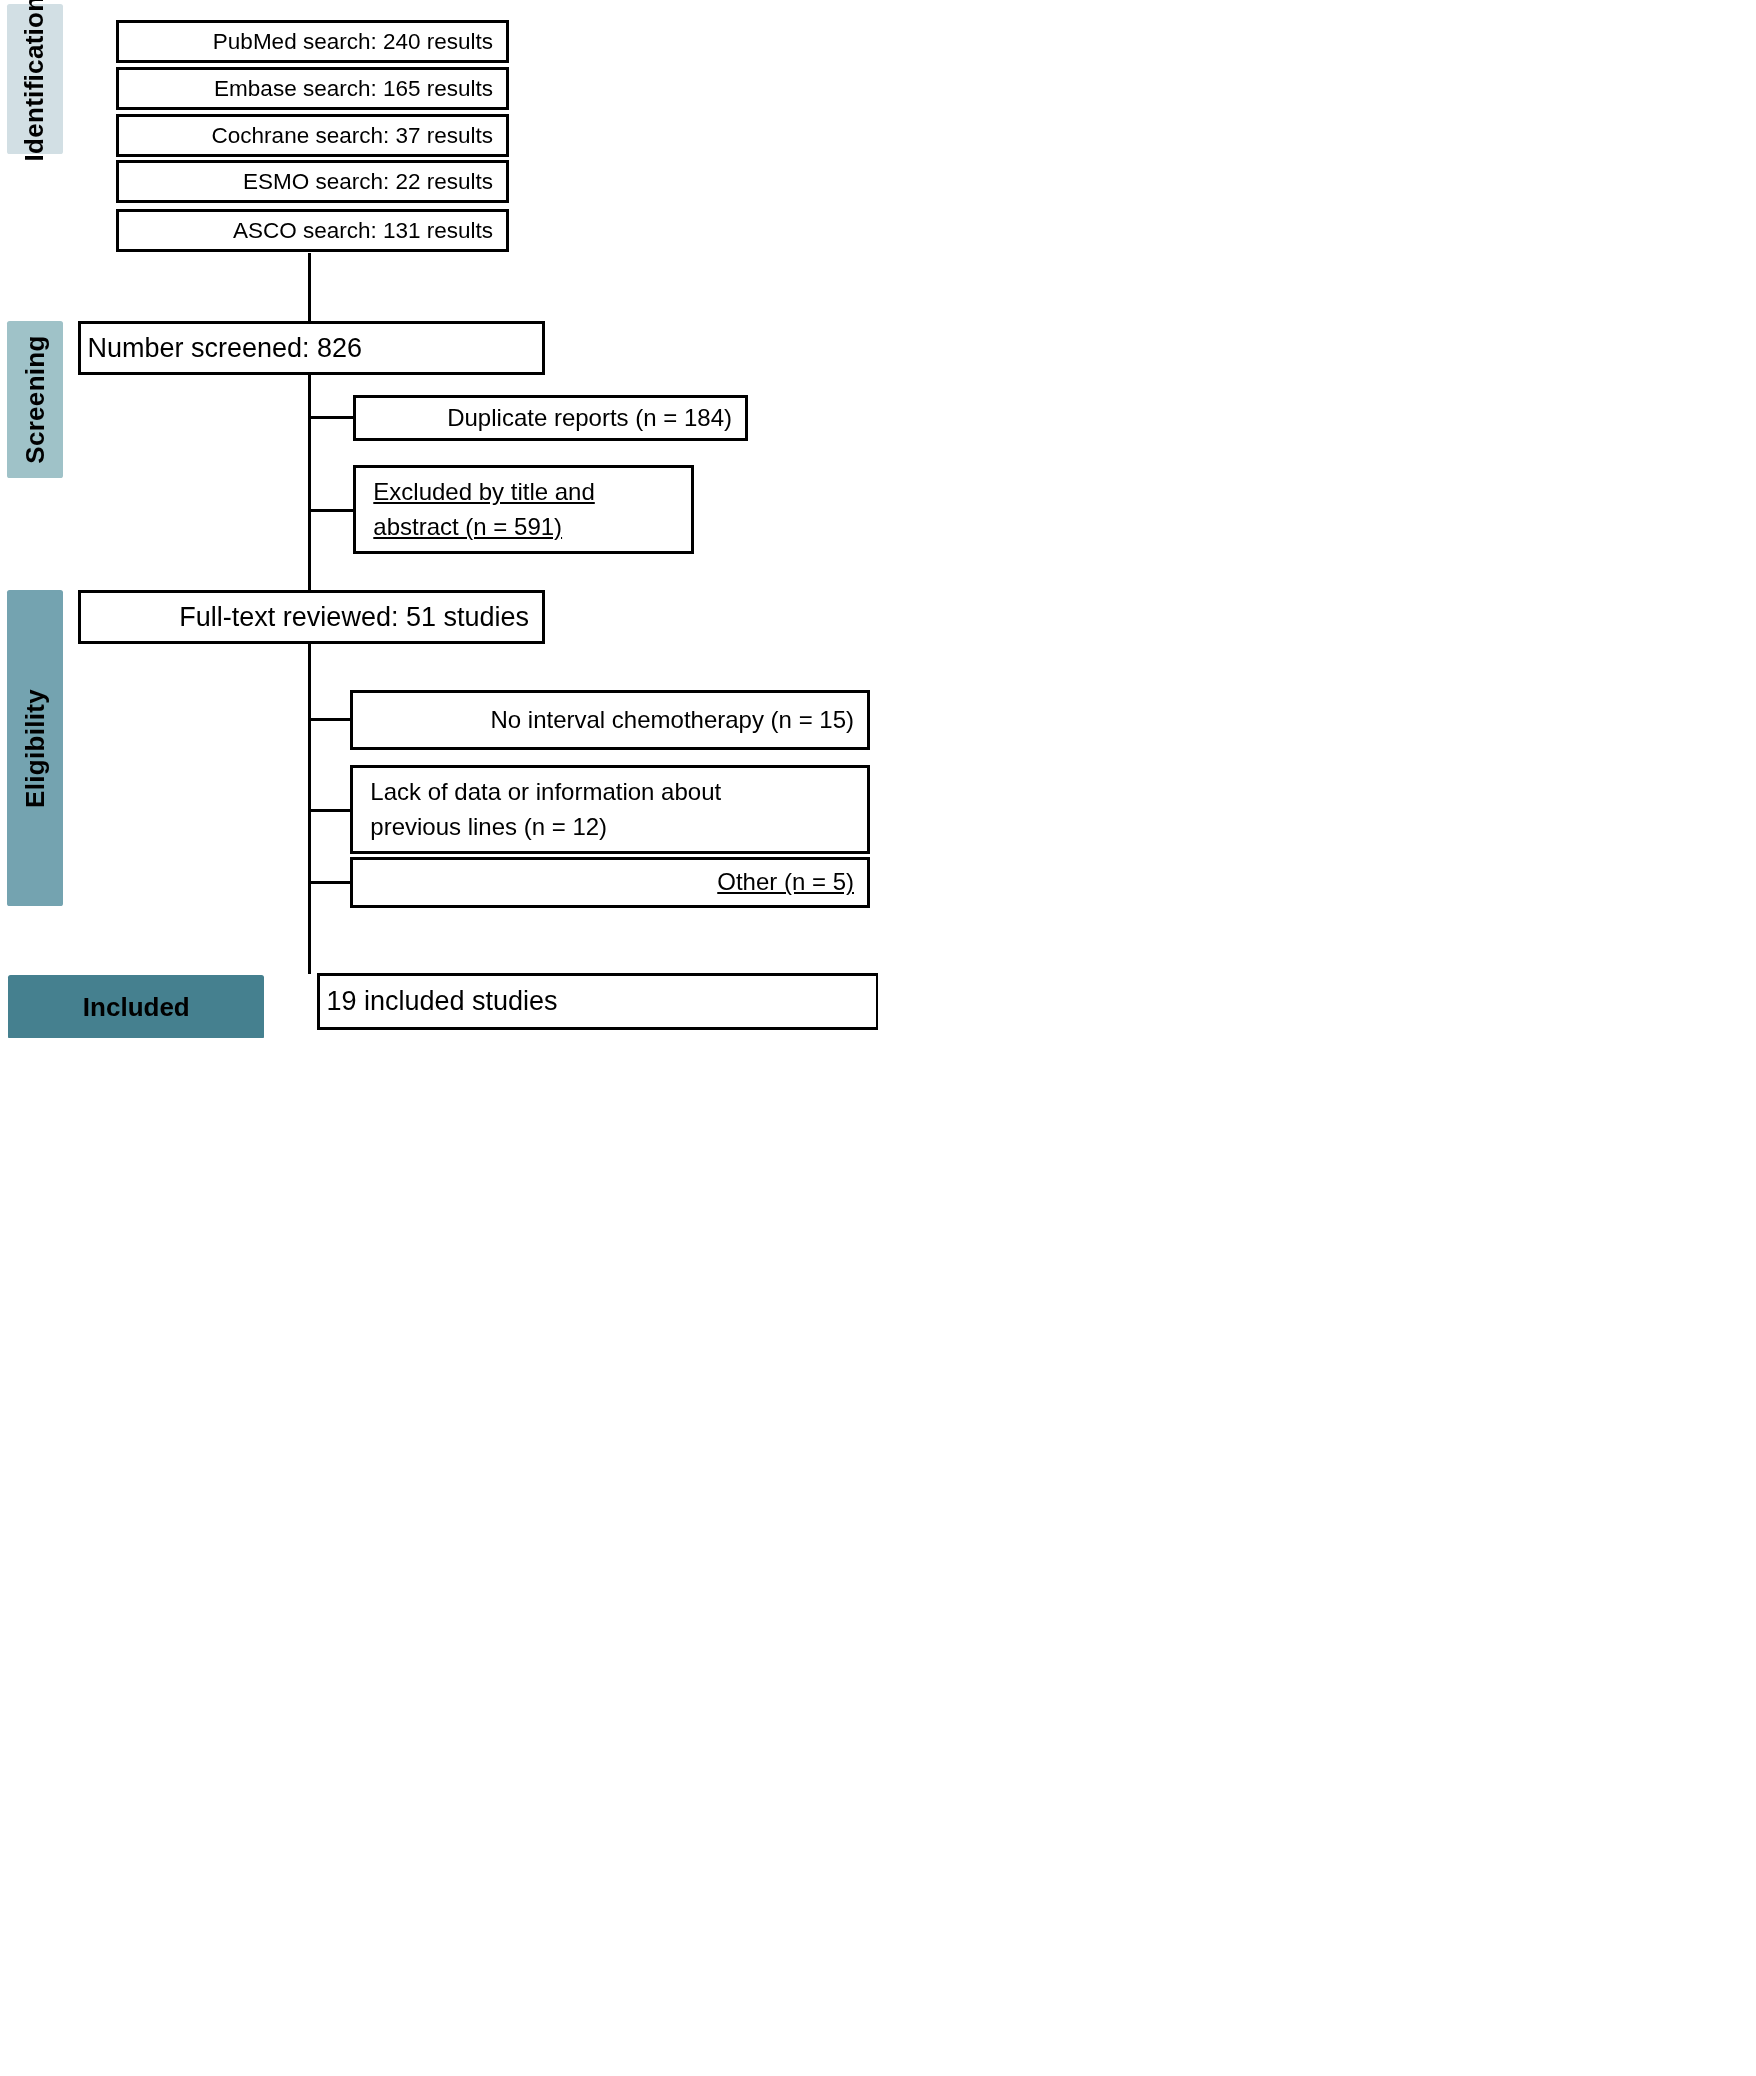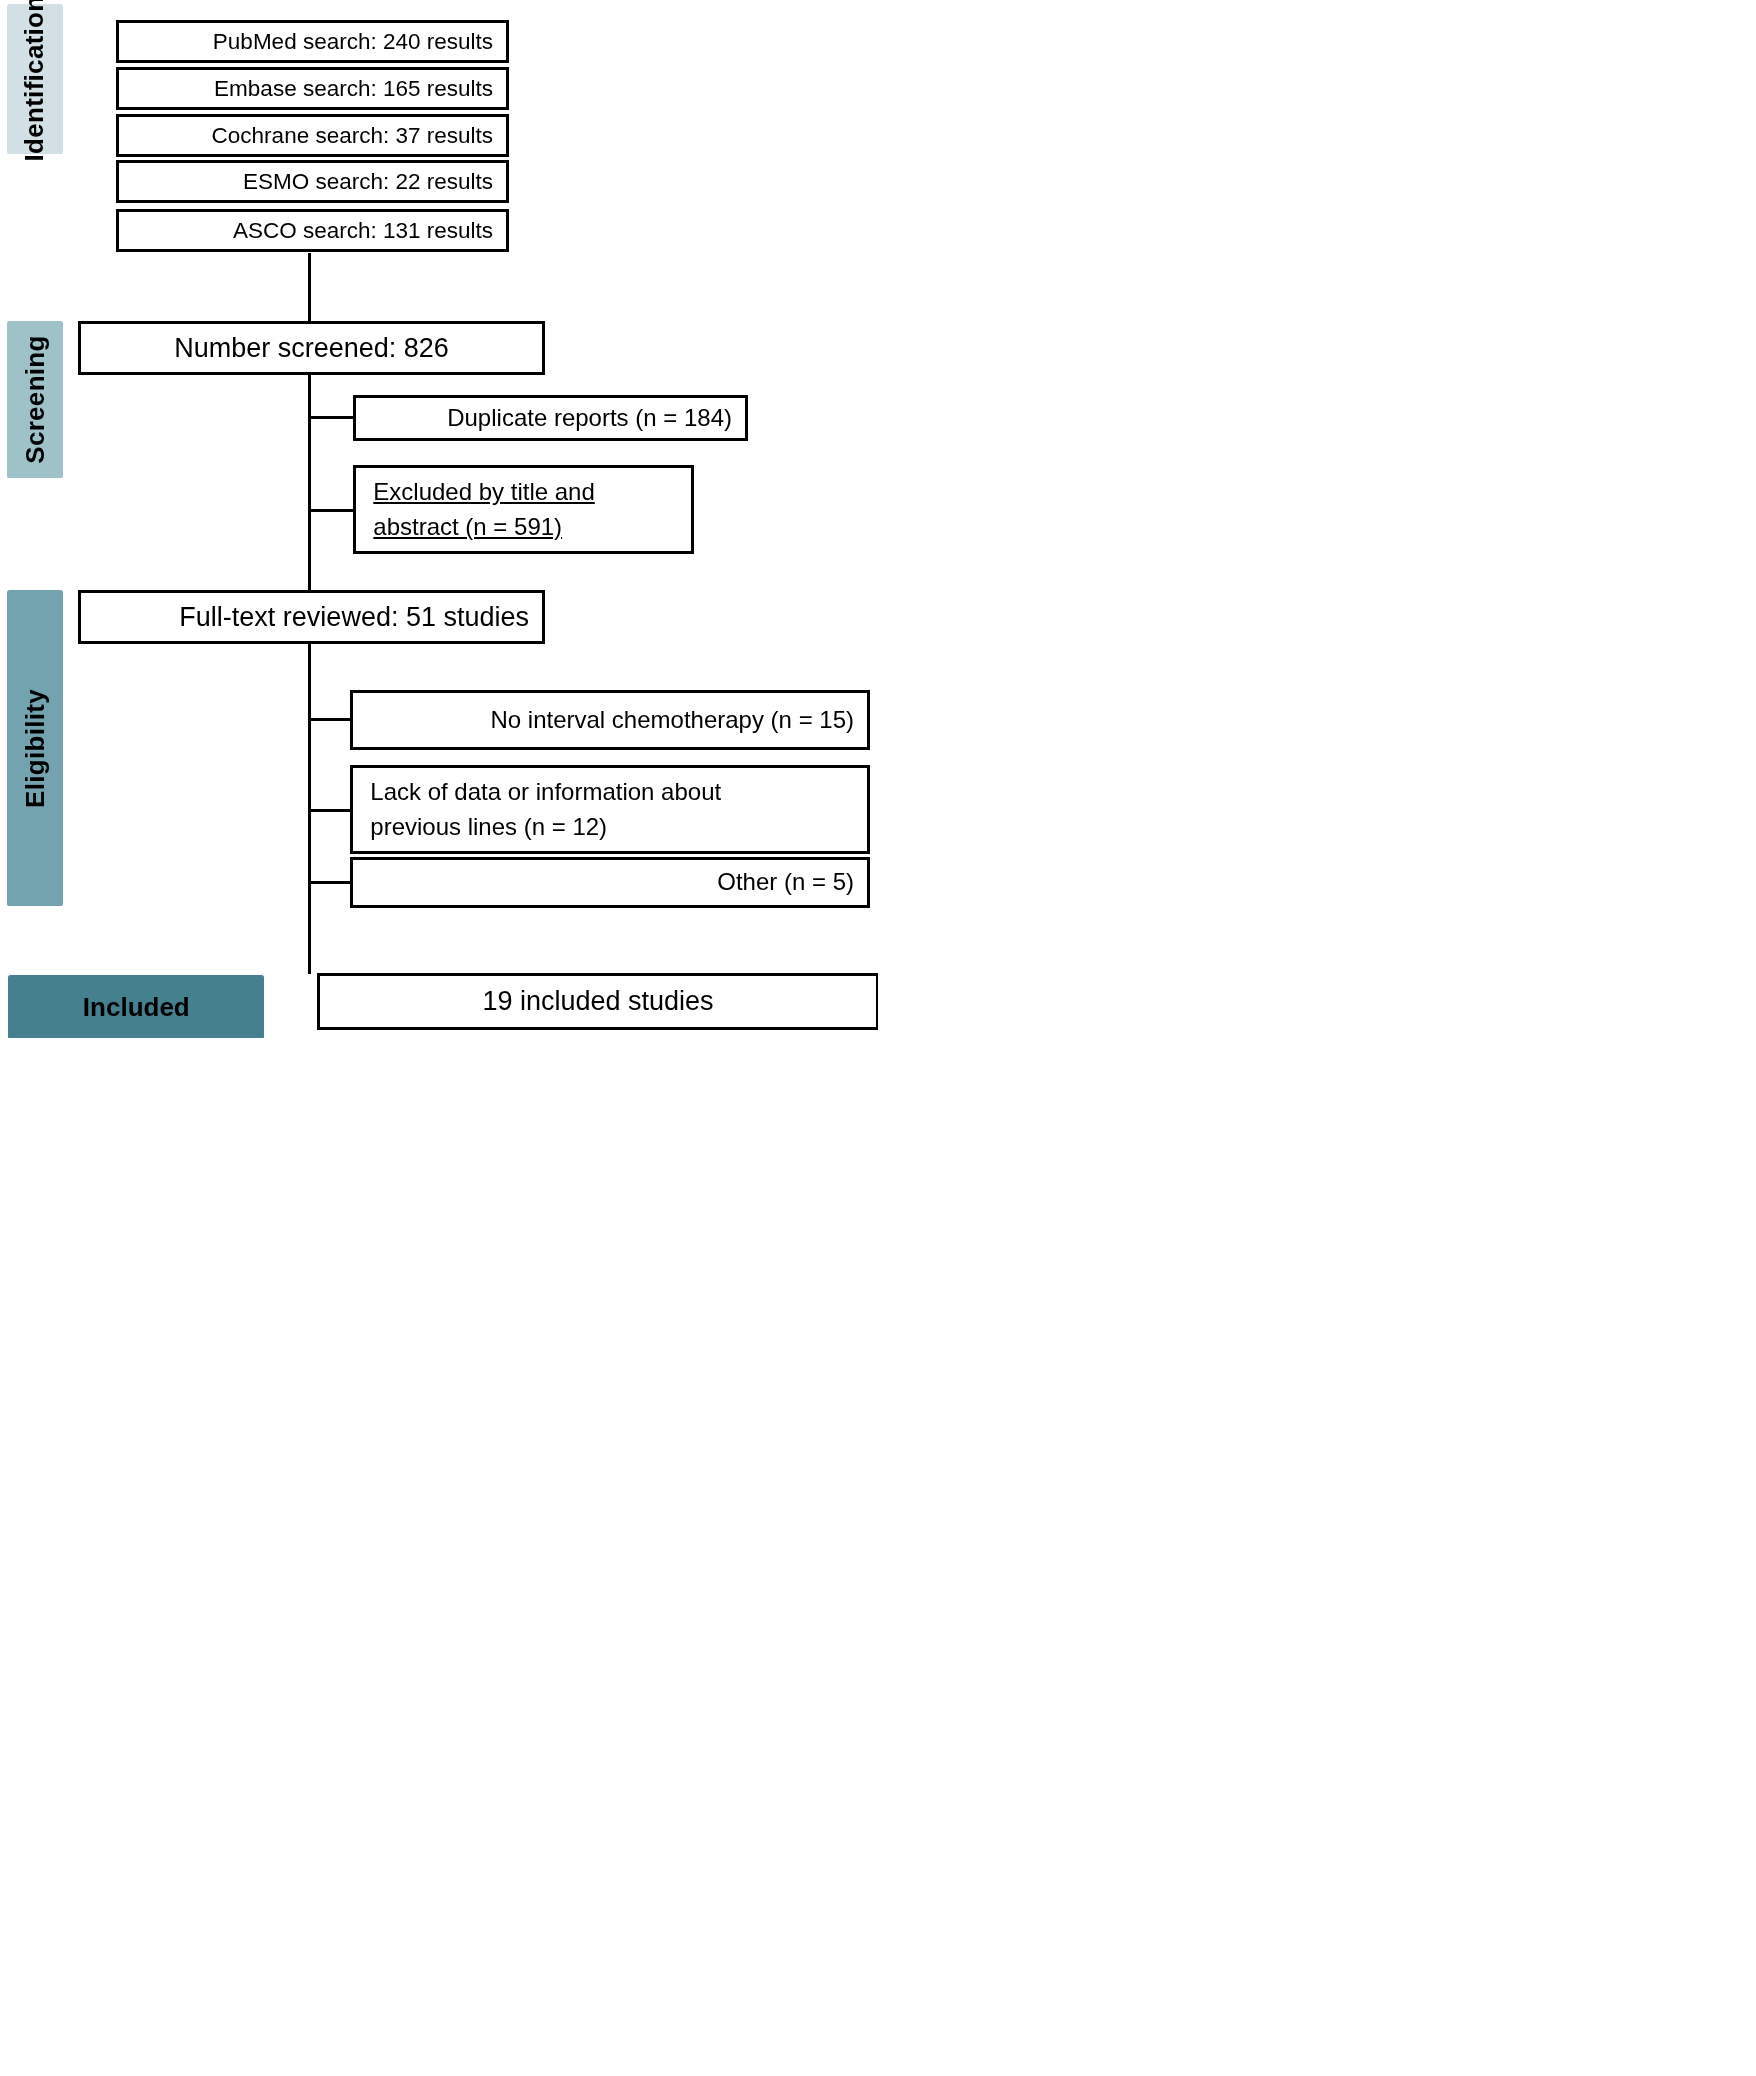--- a/index.html
+++ b/index.html
@@ -46,38 +46,38 @@
   .box {
     position: absolute;
     box-sizing: border-box;
     border: 3.2px solid #000000;
     background: #ffffff;
     display: flex;
     align-items: center;
     line-height: 1.42;
   }
   .box.left   { justify-content: flex-end; text-align: left; padding-left: 17.3px; padding-right: 13px; }
-  .box.center { justify-content: center; text-align: center; padding: 0 6.4px; }
+  .box.center { text-align: center; padding: 0 6.4px; }
 
   .search-box { left: 116px; width: 393px; height: 43px; font-size: 22.5px; }
   #box-pubmed   { top: 20px;  }
   #box-embase   { top: 67px; }
   #box-cochrane { top: 114px; }
   #box-esmo     { top: 160px; }
   #box-asco     { top: 209px; }
 
   #box-screened { left: 78px; top: 321px;  width: 467px; height: 54px;  font-size: 27px; }
   #box-fulltext { left: 78px; top: 590px;  width: 467px; height: 54px;  font-size: 27px; }
 
   #box-duplicate { left: 353px; top: 395px; width: 395px; height: 46px;  font-size: 24px; }
   #box-excluded  { left: 353px; top: 465px; width: 341px; height: 89px; font-size: 24px; padding-right: 59px; text-decoration: underline; }
 
   #box-nointerval { left: 350px; top: 690px; width: 520px; height: 60px;  font-size: 24px; }
   #box-lack       { left: 350px; top: 765px; width: 520px; height: 89px; font-size: 24px; padding-right: 109px; }
-  #box-other      { left: 350px; top: 857px; width: 520px; height: 51px;  font-size: 24px; }
+  #box-other      { left: 350px; top: 857px; width: 520px; height: 51px;  font-size: 24px; text-decoration: underline; }
 
   #box-included-studies { left: 309px; top: 973px; width: 562px; height: 57px; font-size: 27px; margin-left: 8px; }
 
   
   .line { position: absolute; background: #000000; }
   .line-v { width: 3.2px; left: 308px; }
   #trunk-identification { top: 253px;  height: 69px; }
   #trunk-screening      { top: 373px;  height: 218px; }
   #trunk-eligibility    { top: 642px; height: 332px; }
   .line-h { height: 3.2px; }

